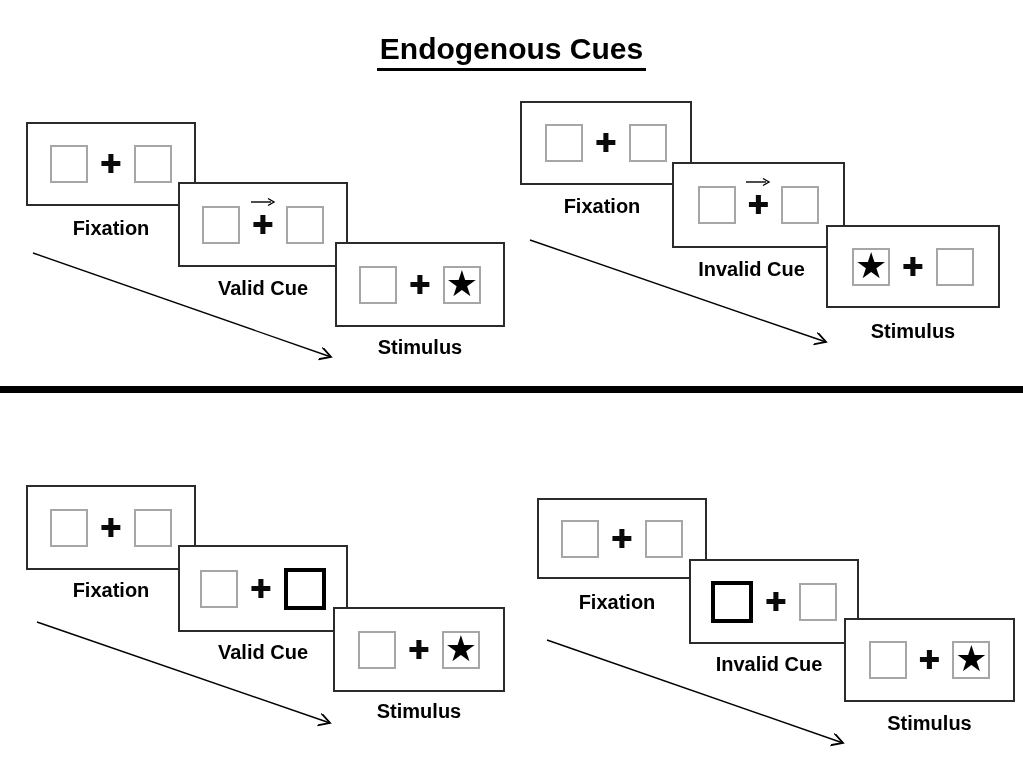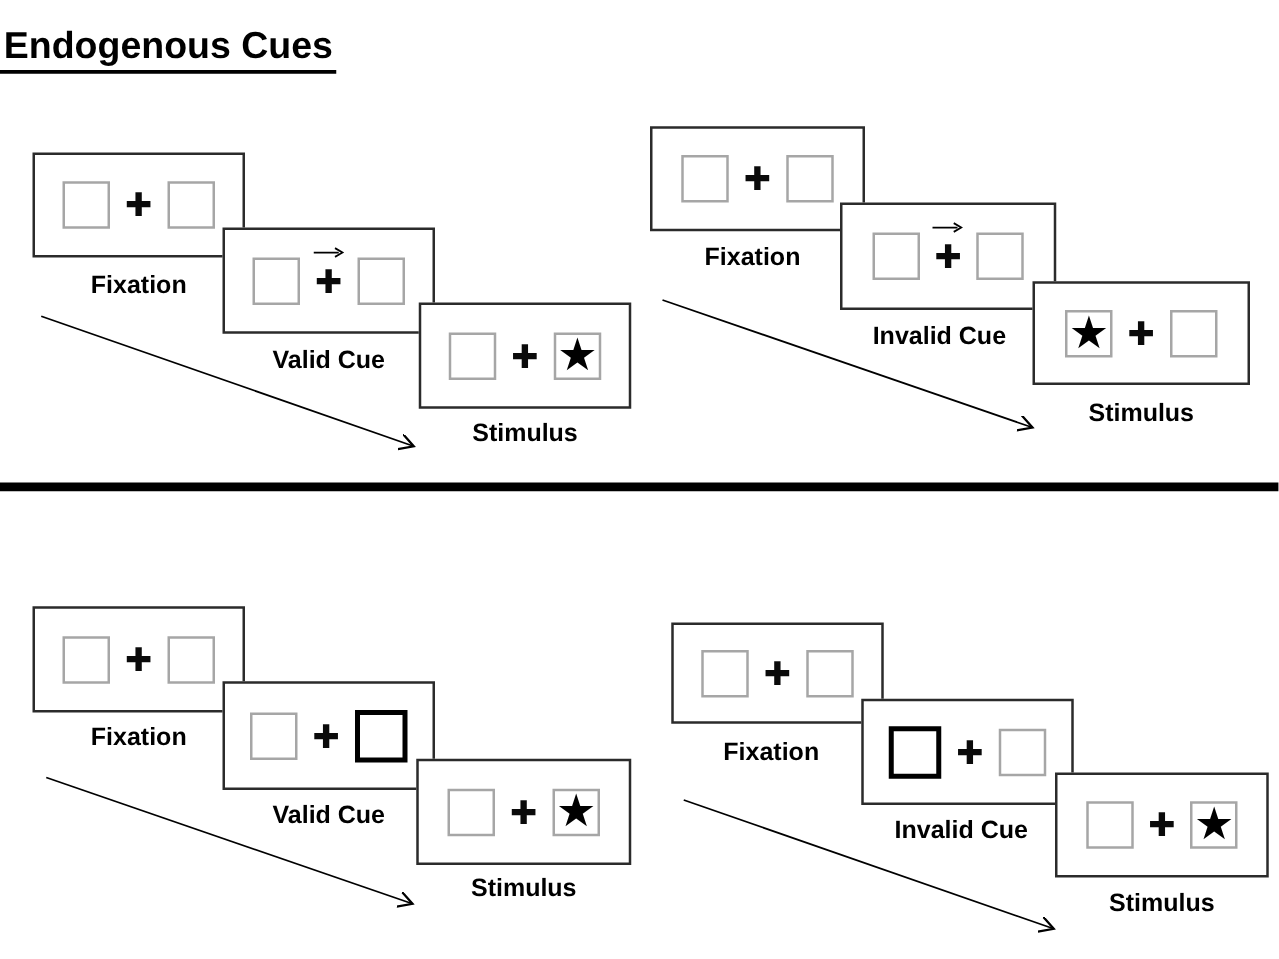--- a/index.html
+++ b/index.html
@@ -1,20 +1,20 @@
 <!DOCTYPE html>
 <html><head>
 <meta charset="utf-8">
 <style>
   html,body{margin:0;padding:0;background:#fff;}
   #canvas{
     position:relative;width:1023px;height:767px;background:#ffffff;overflow:hidden;
     font-family:"Liberation Sans", sans-serif;color:#000;
   }
-  .title{position:absolute;left:0;width:100%;font-size:30px;font-weight:bold;}
+  .title{position:absolute;left:0;width:100%;text-align:center;font-size:30px;font-weight:bold;margin-top:12px;}
   .title span{display:inline-block;border-bottom:3px solid #000;padding:0 3px 1px 3px;line-height:1.15;}
   .divider{position:absolute;left:0;top:386px;width:100%;height:7px;background:#000;}
   .panel{
     position:absolute;background:#fff;border:2px solid #2b2b2b;box-sizing:border-box;
     display:flex;align-items:center;justify-content:center;gap:12px;
   }
   .sq{
     width:38px;height:38px;box-sizing:border-box;border:2px solid #a6a6a6;background:#fff;
     display:flex;align-items:center;justify-content:center;flex:0 0 auto;
   }

